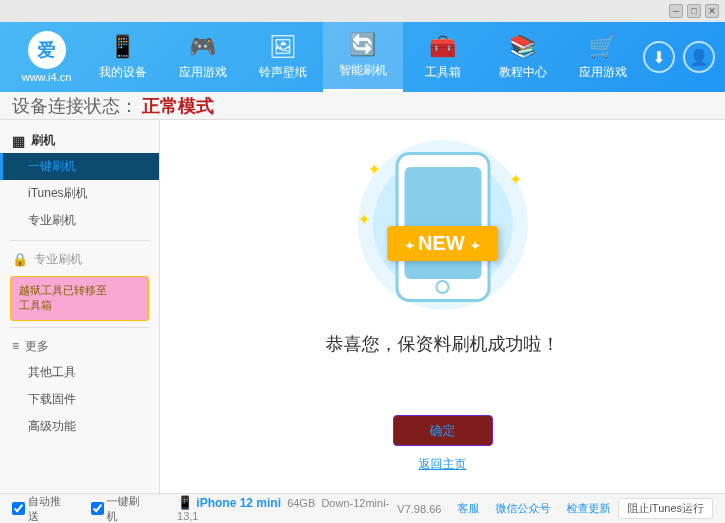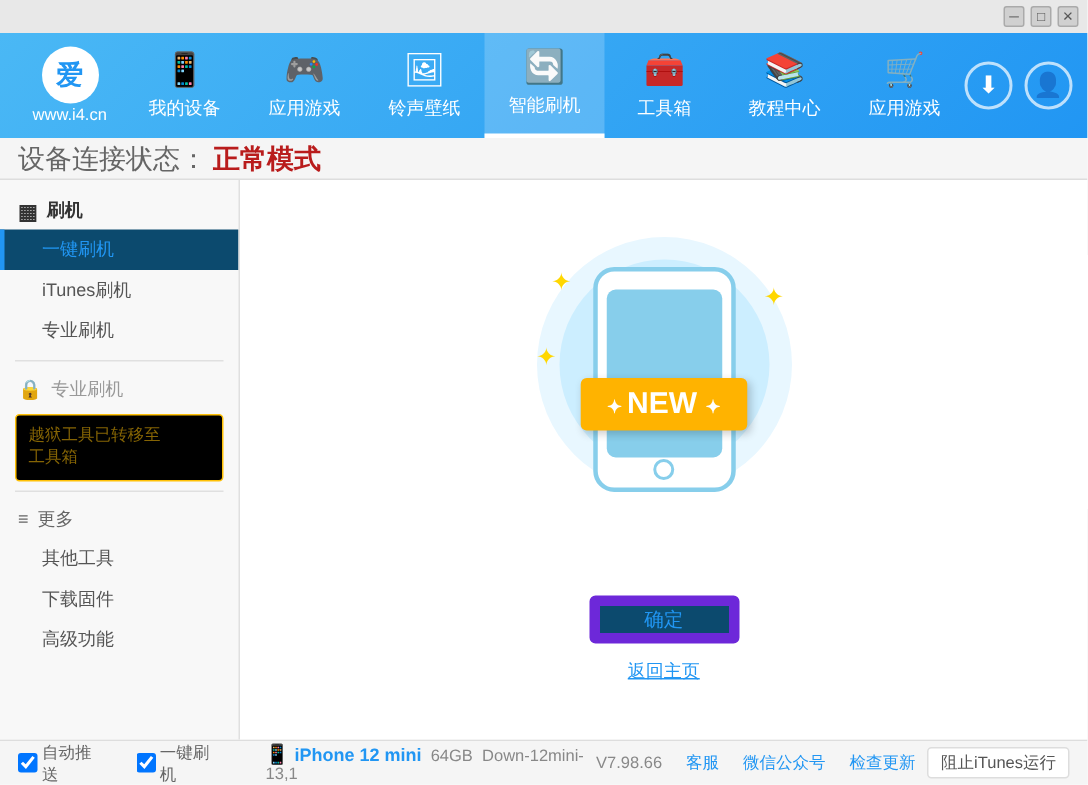--- a/index.html
+++ b/index.html
@@ -151,21 +151,21 @@
     .sidebar-gray {
       display: flex; align-items: center;
       padding: 4px 12px;
       font-size: 12px;
       color: #999;
     }
     .sidebar-gray-icon { margin-right: 6px; font-size: 13px; }
     .sidebar-warning-box {
       margin: 4px 10px;
       padding: 6px 8px;
-      background: #000000;
+      background: #f9a8d4;
       border: 1px solid #ffc107;
       border-radius: 3px;
       font-size: 11px;
       color: #856404;
       line-height: 1.4;
     }
     .sidebar-more-header {
       display: flex; align-items: center;
       padding: 4px 12px;
       font-size: 12px;
@@ -267,22 +267,22 @@
 
     .success-title {
       font-size: 18px;
       color: #333;
       margin-bottom: 20px;
       font-weight: normal;
     }
     .confirm-btn {
       width: 100px;
       height: 32px;
-      background: #0c4a6e;
-      border: 7px solid #6d28d9;
+      background: #7f1d1d;
+      border: 1px solid #6d28d9;
       color: #2196F3;
       border-radius: 4px;
       cursor: pointer;
       font-size: 13px;
       margin-bottom: 10px;
       margin-top: 39px;
     }
     .back-link {
       font-size: 12px;
       color: #2196F3;
@@ -436,20 +436,21 @@
 
       <div class="new-banner">
         <span>NEW</span>
       </div>
 
       <span class="sparkle" style="top:20px;left:15px;">✦</span>
       <span class="sparkle" style="top:30px;right:10px;">✦</span>
       <span class="sparkle" style="top:70px;left:5px;">✦</span>
     </div>
 
+    <div class="success-title">恭喜您，保资料刷机成功啦！</div>
 
     <button class="confirm-btn">
       <span>确定</span>
     </button>
 
     <a class="back-link">返回主页</a>
   </div>
 </div>
 
 <div class="bottom-bar">

